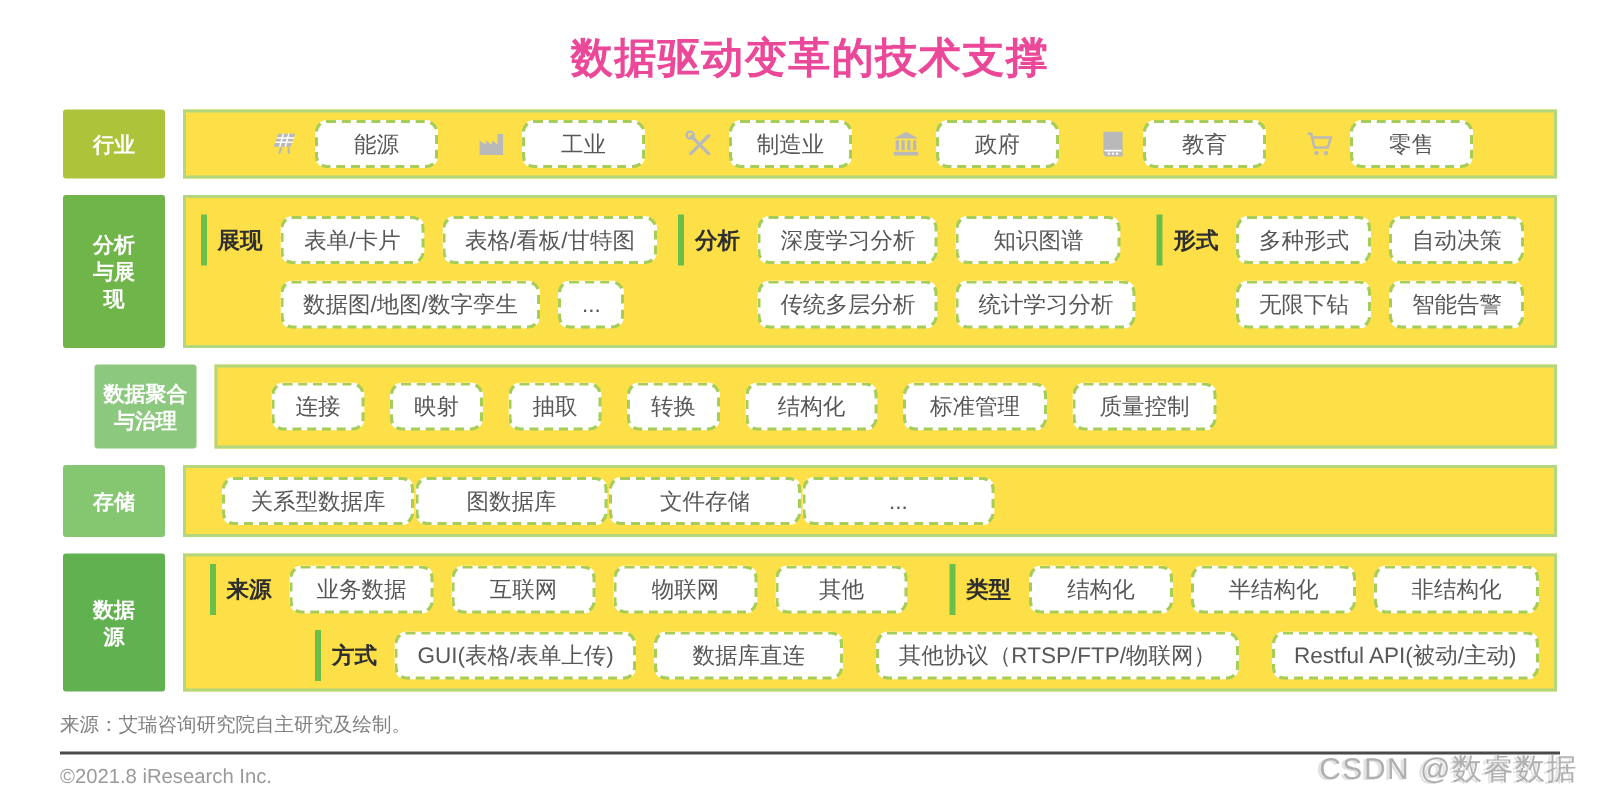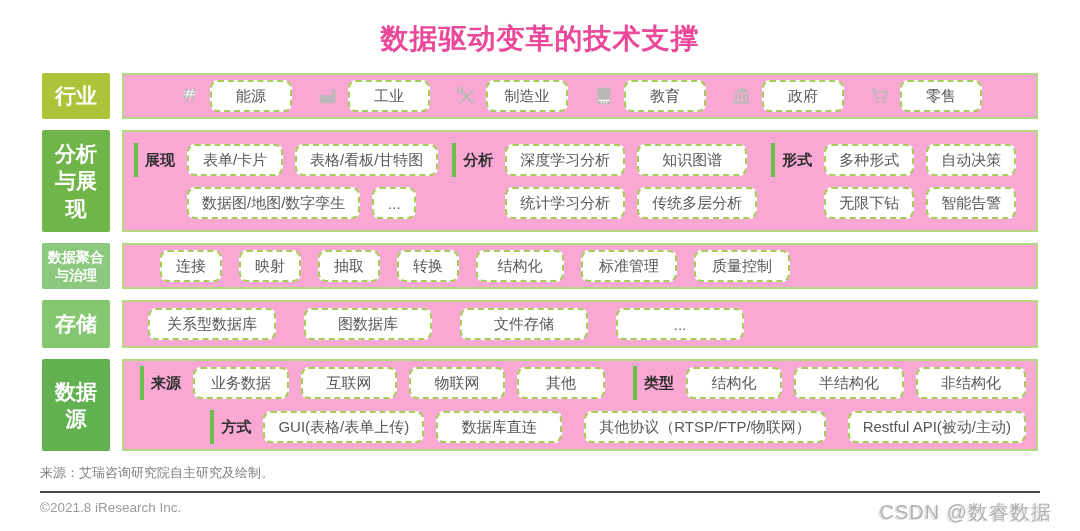--- a/index.html
+++ b/index.html
@@ -8,32 +8,32 @@
     font-family:"Liberation Sans","DejaVu Sans",sans-serif;
   }
   .title{
     text-align:center;font-size:28px;font-weight:bold;color:#ec4899;
     margin:20px 0 15px;letter-spacing:1px;
   }
   .content{padding:0 42px;display:flex;flex-direction:column;gap:11px;}
   .row{display:flex;gap:12px;}
   .row-label{
     flex:0 0 68px;width:68px;display:flex;flex-direction:column;justify-content:center;align-items:center;
-    color:#fff;font-weight:bold;font-size:21px;line-height:1.3;border-radius:2px;text-align:center;
+    color:#fff;font-weight:bold;font-size:14px;line-height:1.3;border-radius:2px;text-align:center;
   }
   .label-industry{background:var(--label-industry,#adc33a);}
   .label-analysis{background:var(--label-analysis,#6fb54a);}
   .label-aggregation{background:var(--label-aggregation,#8cc97e);font-size:14px;}
   .label-storage{background:var(--label-storage,#85c671);}
   .label-source{background:var(--label-source,#61b150);}
   .row-body{
-    flex:1;border:2px solid var(--row-border,#b3d77f);background:#f9a8d4;
+    flex:1;border:2px solid var(--row-border,#b3d77f);background:#fde047;
     display:flex;align-items:center;box-sizing:border-box;
   }
-  .h1r{height:46px;} .h2r{height:102px;} .h3r{height:46px;} .h4r{height:48px;} .h5r{height:92px;}
+  .h1r{height:46px;} .h2r{height:102px;} .h3r{height:56px;margin-left:21px;} .h4r{height:48px;} .h5r{height:92px;}
   .box{
     border:2px dashed var(--box-border,#a6cd58);border-radius:8px;background:#fff;
     color:var(--box-text,#575757);font-size:15px;padding:4px 13px;box-sizing:border-box;
     display:flex;align-items:center;justify-content:center;white-space:nowrap;height:32px;
   }
   .sub-label{
     display:flex;align-items:center;height:34px;border-left:4px solid var(--accent-bar,#6abf4b);
     padding-left:7px;font-weight:bold;color:#2e2e2e;font-size:15px;white-space:nowrap;
   }
   
@@ -48,21 +48,21 @@
   .gline.indent{margin-left:53px;}
   .w-dots{min-width:44px;}
   .w-sm{min-width:88px;}
   .w-md{min-width:96px;}
   .w-lg{min-width:110px;}
   .w-xl{min-width:126px;}
   
   .strip-body{padding:0 36px;gap:17px;}
   .strip-body .box.two{min-width:62px;}
   
-  .storage-body{padding:0 24px;gap:28px;}
+  .storage-body{padding:0 24px;gap:1px;}
   .storage-body .box{min-width:128px;}
   
   .source-body{flex-direction:column;justify-content:center;align-items:flex-end;gap:10px;padding:16px 10px;}
   .gap-left{margin-left:16px;}
   .gap-left-sm{margin-left:10px;}
   
   .source-note{margin:13px 0 0 40px;font-size:13px;color:#808080;}
   .divider{margin:9px 40px 0 40px;border-top:2px solid #4a4a4a;}
   .copyright{margin:7px 0 0 40px;font-size:13.5px;color:#9a9a9a;}
   .watermark{
@@ -107,42 +107,42 @@
               <svg width="22" height="22" viewBox="0 0 24 24" fill="none" stroke="#b9b9b9" stroke-width="2.4" stroke-linecap="round">
                   <path d="M6.5 6.5l12.5 12.5"></path>
                   <path d="M19 6L6 19"></path>
                   <circle cx="5.6" cy="5.6" r="2.6" stroke-width="1.8"></circle>
                 </svg>
             </span>
             <div class="box">制造业</div>
           </div>
           <div class="ind-pair">
             <span class="icon">
+              <svg width="22" height="22" viewBox="0 0 24 24" fill="#b9b9b9">
+                  <path d="M12 3l9 5H3z"></path>
+                  <path d="M4.5 9.3h2.4v7.2H4.5zm4.2 0h2.4v7.2H8.7zm4.2 0h2.4v7.2h-2.4zm4.2 0h2.4v7.2h-2.4z"></path>
+                  <path d="M3 17.7h18v2.6H3z"></path>
+                </svg>
+            </span>
+            <div class="box">政府</div>
+          </div>
+          <div class="ind-pair">
+            <span class="icon">
               <svg width="22" height="22" viewBox="0 0 24 24">
                   <path d="M6 3h13v18H7.5A2.5 2.5 0 015 18.5V4a1 1 0 011-1z" fill="#b9b9b9"></path>
                   <path d="M5.8 16.8h12.5" stroke="#fff" stroke-width="1.4"></path>
                   <circle cx="9" cy="19" r=".9" fill="#fff"></circle>
                   <circle cx="12" cy="19" r=".9" fill="#fff"></circle>
                   <circle cx="15" cy="19" r=".9" fill="#fff"></circle>
                 </svg>
             </span>
             <div class="box">教育</div>
           </div>
           <div class="ind-pair">
             <span class="icon">
-              <svg width="22" height="22" viewBox="0 0 24 24" fill="#b9b9b9">
-                  <path d="M12 3l9 5H3z"></path>
-                  <path d="M4.5 9.3h2.4v7.2H4.5zm4.2 0h2.4v7.2H8.7zm4.2 0h2.4v7.2h-2.4zm4.2 0h2.4v7.2h-2.4z"></path>
-                  <path d="M3 17.7h18v2.6H3z"></path>
-                </svg>
-            </span>
-            <div class="box">政府</div>
-          </div>
-          <div class="ind-pair">
-            <span class="icon">
               <svg width="22" height="22" viewBox="0 0 24 24" fill="none" stroke="#b9b9b9" stroke-width="1.8">
                   <path d="M3 4.5h2.6L8 14.5h9.6l2.3-7.2H7"></path>
                   <circle cx="9.4" cy="18.6" r="1.6" fill="#b9b9b9" stroke="none"></circle>
                   <circle cx="16.4" cy="18.6" r="1.6" fill="#b9b9b9" stroke="none"></circle>
                 </svg>
             </span>
             <div class="box">零售</div>
           </div>
         </div>
       </div>
@@ -168,22 +168,22 @@
           </div>
         </div>
 
         <div class="group">
           <div class="gline">
             <div class="sub-label">分析</div>
             <div class="box">深度学习分析</div>
             <div class="box w-lg">知识图谱</div>
           </div>
           <div class="gline indent">
+            <div class="box">传统多层分析</div>
             <div class="box">统计学习分析</div>
-            <div class="box">传统多层分析</div>
           </div>
         </div>
 
         <div class="group">
           <div class="gline">
             <div class="sub-label">形式</div>
             <div class="box w-sm">多种形式</div>
             <div class="box w-sm">自动决策</div>
           </div>
           <div class="gline indent">

